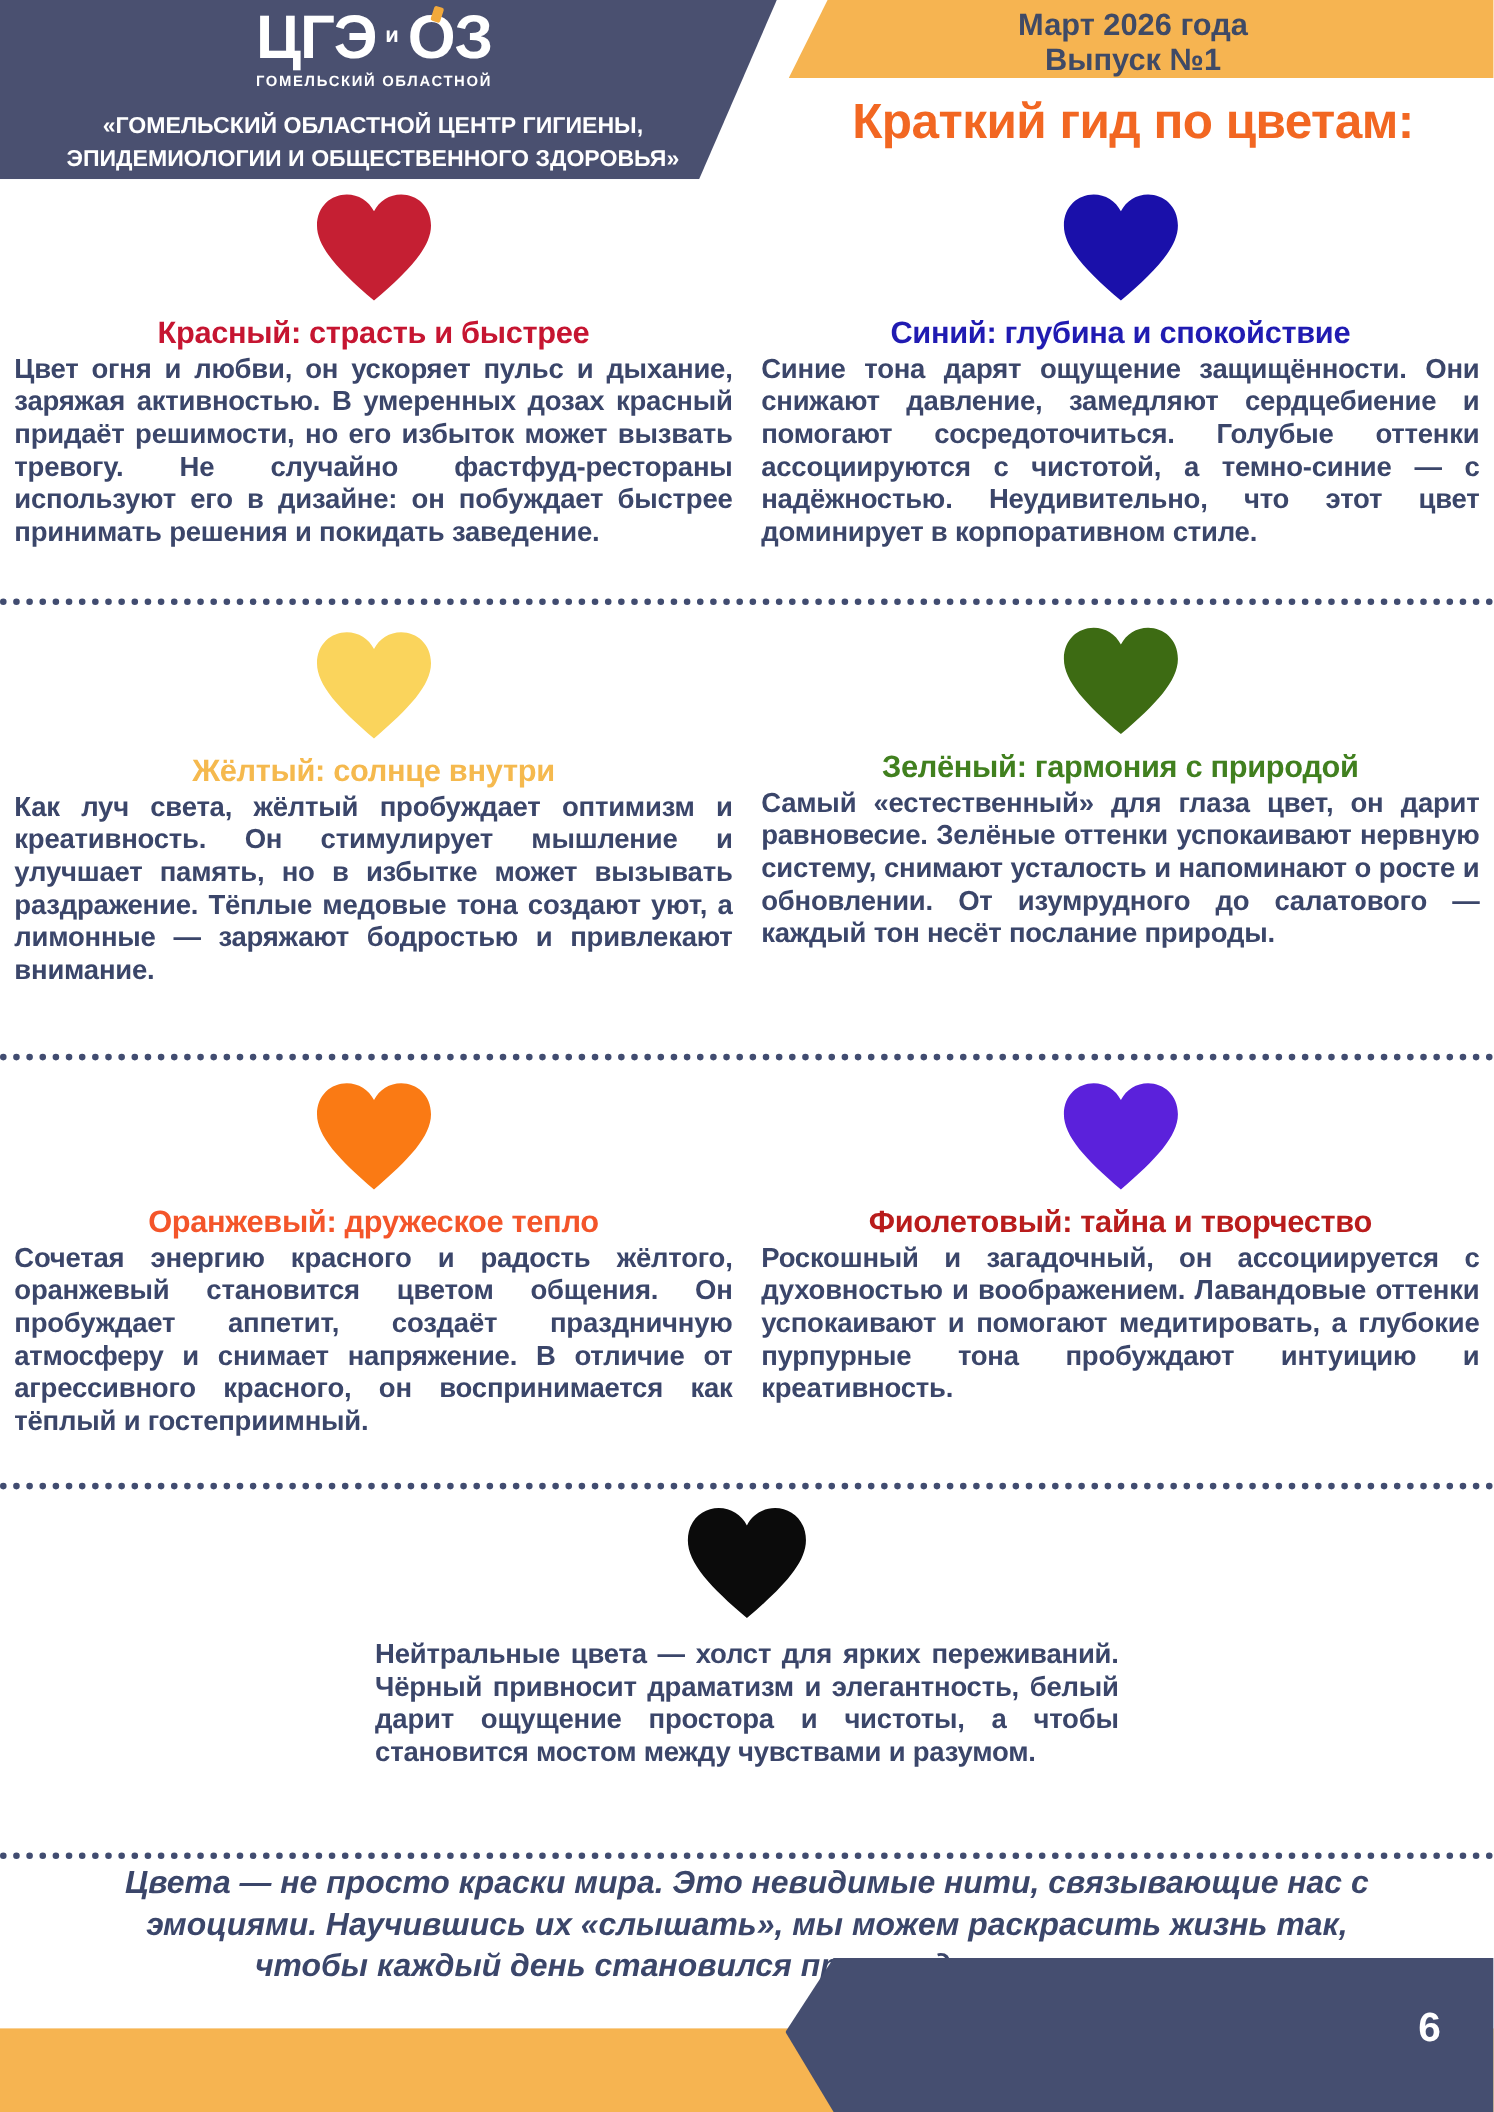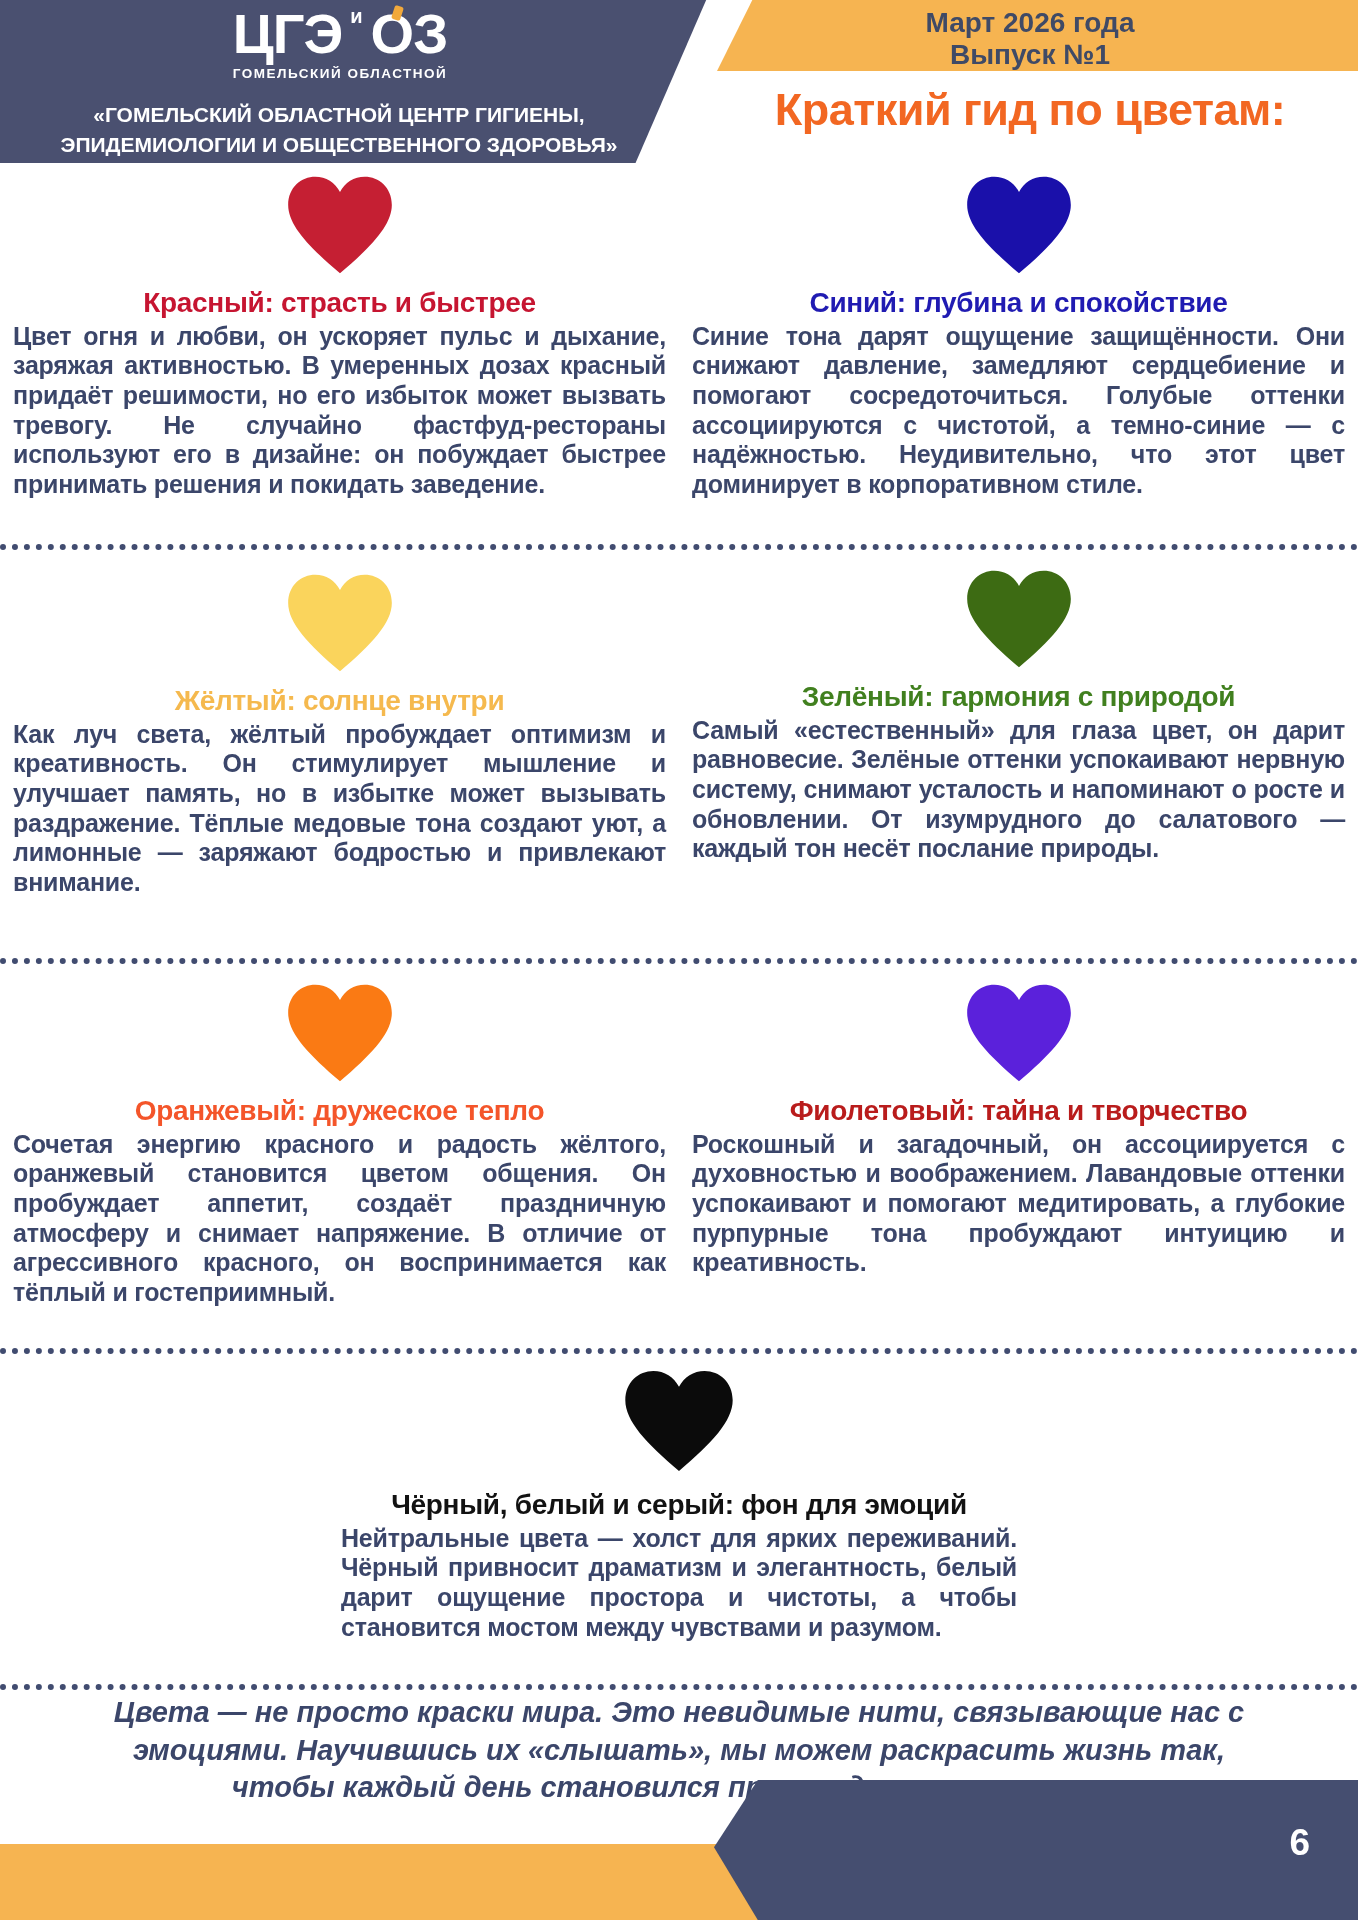--- a/index.html
+++ b/index.html
@@ -6,21 +6,21 @@
   .page{position:relative;width:1358px;height:1920px;background:#ffffff;overflow:hidden;
         font-family:"Liberation Sans",sans-serif;}
 
   
   .hdr{position:absolute;top:0;left:0;width:1358px;height:166px;}
   .hdr-dark{position:absolute;top:0;left:0;width:100%;height:163px;background:#4A5070;
             clip-path:polygon(0 0,52% 0,46.8% 100%,0 100%);}
   .hdr-band{position:absolute;top:0;left:0;width:100%;height:71px;background:#F6B451;
             clip-path:polygon(55.4% 0,100% 0,100% 100%,52.8% 100%);}
   .logo{position:absolute;left:160px;top:6px;width:360px;text-align:center;color:#ffffff;}
-  .logo-row{display:flex;justify-content:center;align-items:flex-start;gap:8px;line-height:1;}
+  .logo-row{display:flex;justify-content:center;align-items:center;gap:8px;line-height:1;}
   .logo-big{font-size:56px;font-weight:bold;letter-spacing:-1px;}
   .logo-and{font-size:20px;font-weight:bold;padding-bottom:4px;}
   .logo-accent{position:absolute;top:0px;right:118px;width:9px;height:14px;background:#F2A93B;
                transform:rotate(18deg);border-radius:2px;}
   .logo-caption{font-size:13.5px;font-weight:bold;letter-spacing:1.5px;margin-top:4px;}
   .org-name{position:absolute;left:14px;top:100px;width:650px;text-align:center;color:#ffffff;
             font-size:21px;font-weight:bold;line-height:1.45;}
   .issue{position:absolute;left:770px;top:7px;width:520px;text-align:center;color:#3F4A66;
          font-size:28px;font-weight:bold;line-height:1.15;}
   .page-title{position:absolute;left:710px;top:84px;width:640px;text-align:center;color:#F26722;
@@ -139,21 +139,20 @@
     </div>
   </div>
 
   <div class="divider" style="top:1348px;"></div>
 
   <div class="row-single" style="top:1362px;">
     <div class="col-single">
       <svg class="heart-lg" viewBox="0 0 100 90">
         <path d="M50 86 C23 63 6 45 6 28 C6 13 17 4 29 4 C38 4 46 9 50 17 C54 9 62 4 71 4 C83 4 94 13 94 28 C94 45 77 63 50 86 Z" fill="#0B0B0B"></path>
       </svg>
-      <div class="sec-title" style="color:#121212;">Чёрный, белый и серый: фон для эмоций</div>
       <div class="sec-body">Нейтральные цвета — холст для ярких переживаний. Чёрный привносит драматизм и элегантность, белый дарит ощущение простора и чистоты, а чтобы становится мостом между чувствами и разумом.</div>
     </div>
   </div>
 
   <div class="divider" style="top:1684px;"></div>
 
   <div class="quote">Цвета — не просто краски мира. Это невидимые нити, связывающие нас с эмоциями. Научившись их «слышать», мы можем раскрасить жизнь так, чтобы каждый день становился произведением искусства.</div>
 
   <div class="footer">
     <div class="footer-orange"></div>

